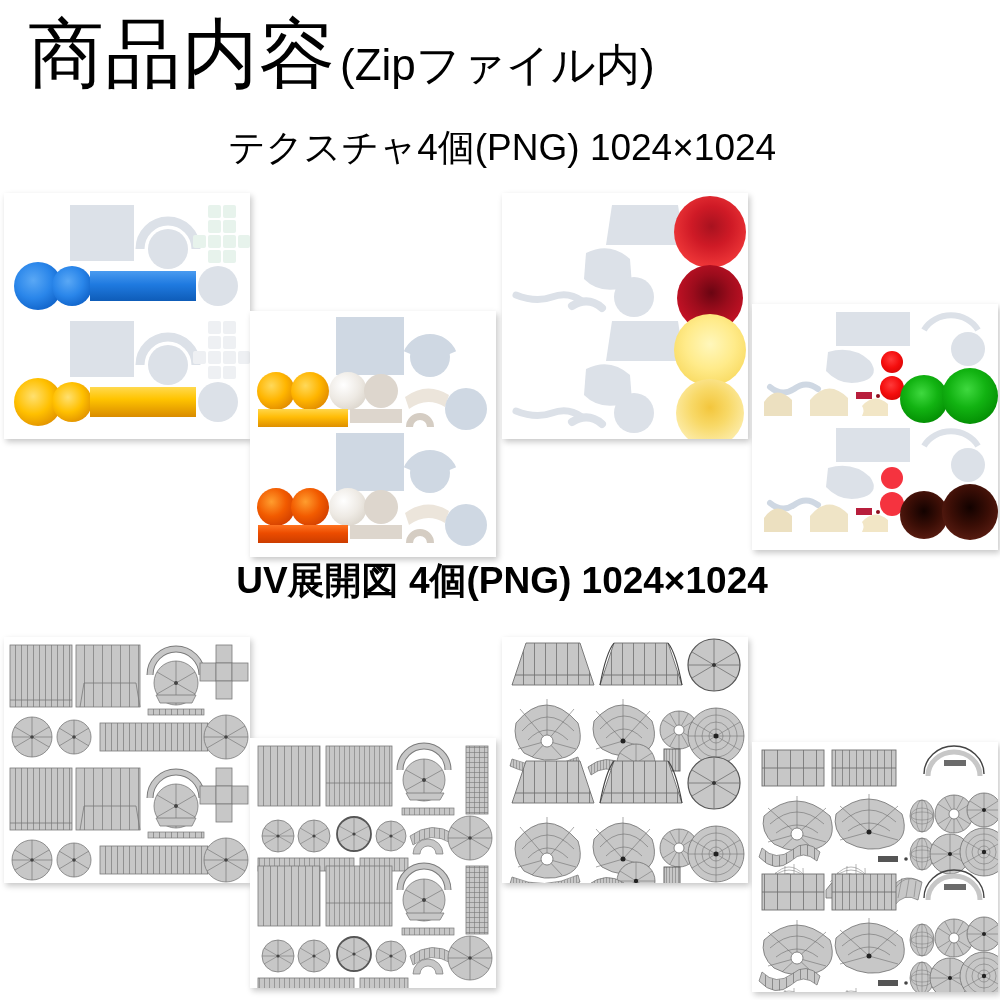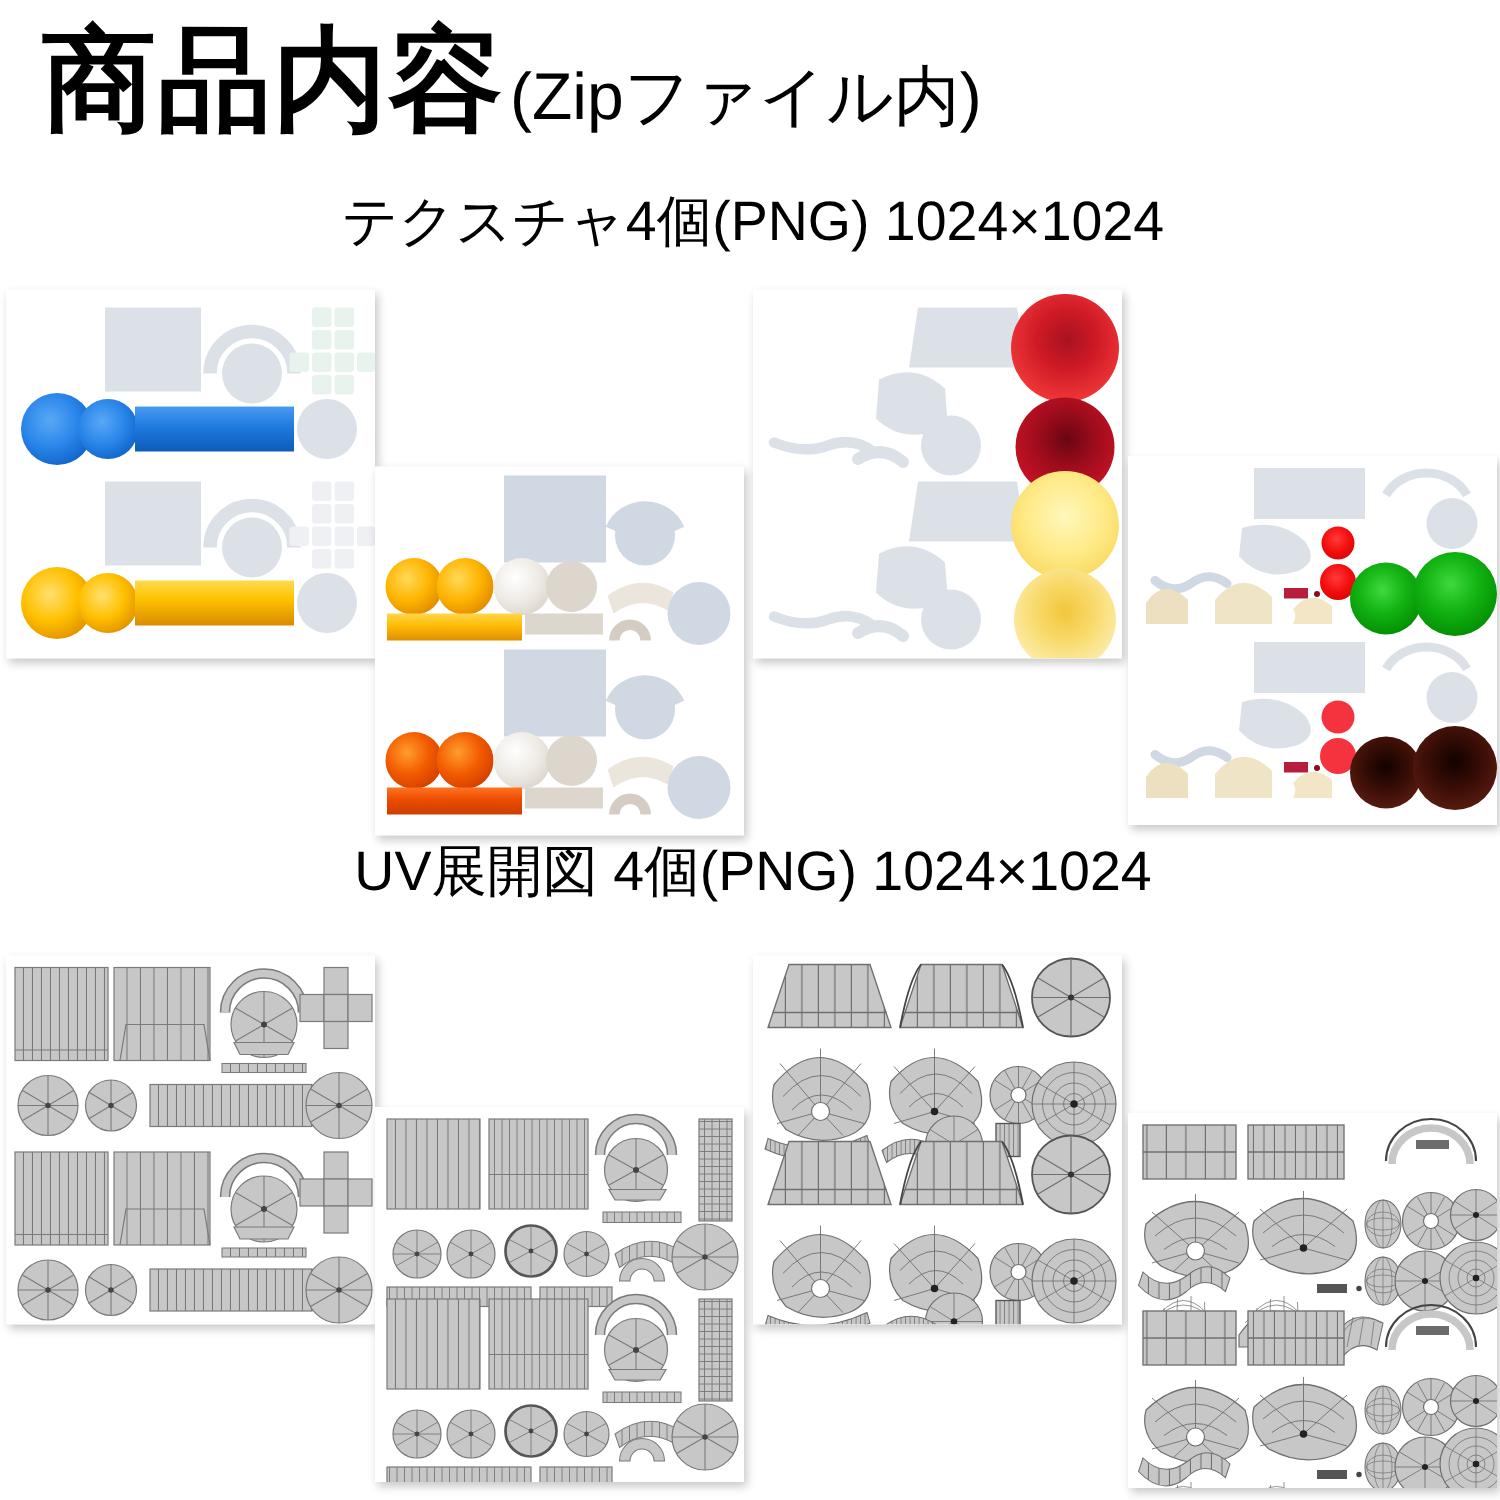--- a/index.html
+++ b/index.html
@@ -11,37 +11,37 @@
     position:relative;
   }
   .page{position:relative;width:1000px;height:1000px;}
 
   
   .title-row{
     position:absolute;left:28px;top:14px;
     display:flex;align-items:baseline;
   }
   .title-main{
-    font-size:76px;line-height:80px;font-weight:700;color:#000;
+    font-size:76px;line-height:80px;font-weight:400;color:#000;
     letter-spacing:1px;
   }
   .title-sub{
     font-size:44px;line-height:40px;font-weight:400;color:#000;
     margin-left:4px;
   }
   .subtitle{
     position:absolute;left:0;top:125px;width:1000px;
     text-align:center;
     font-size:37px;line-height:46px;font-weight:400;color:#000;
     padding-left:4px;box-sizing:border-box;
   }
   .subtitle2{
     position:absolute;left:0;top:558px;width:1000px;
     text-align:center;
-    font-size:37px;line-height:46px;font-weight:400;color:#000;
+    font-size:37px;line-height:46px;font-weight:700;color:#000;
     padding-left:4px;box-sizing:border-box;
   }
 
   
   .panel{
     position:absolute;
     background:#ffffff;
     box-shadow:2px 3px 6px rgba(0,0,0,.22);
     overflow:hidden;
   }

